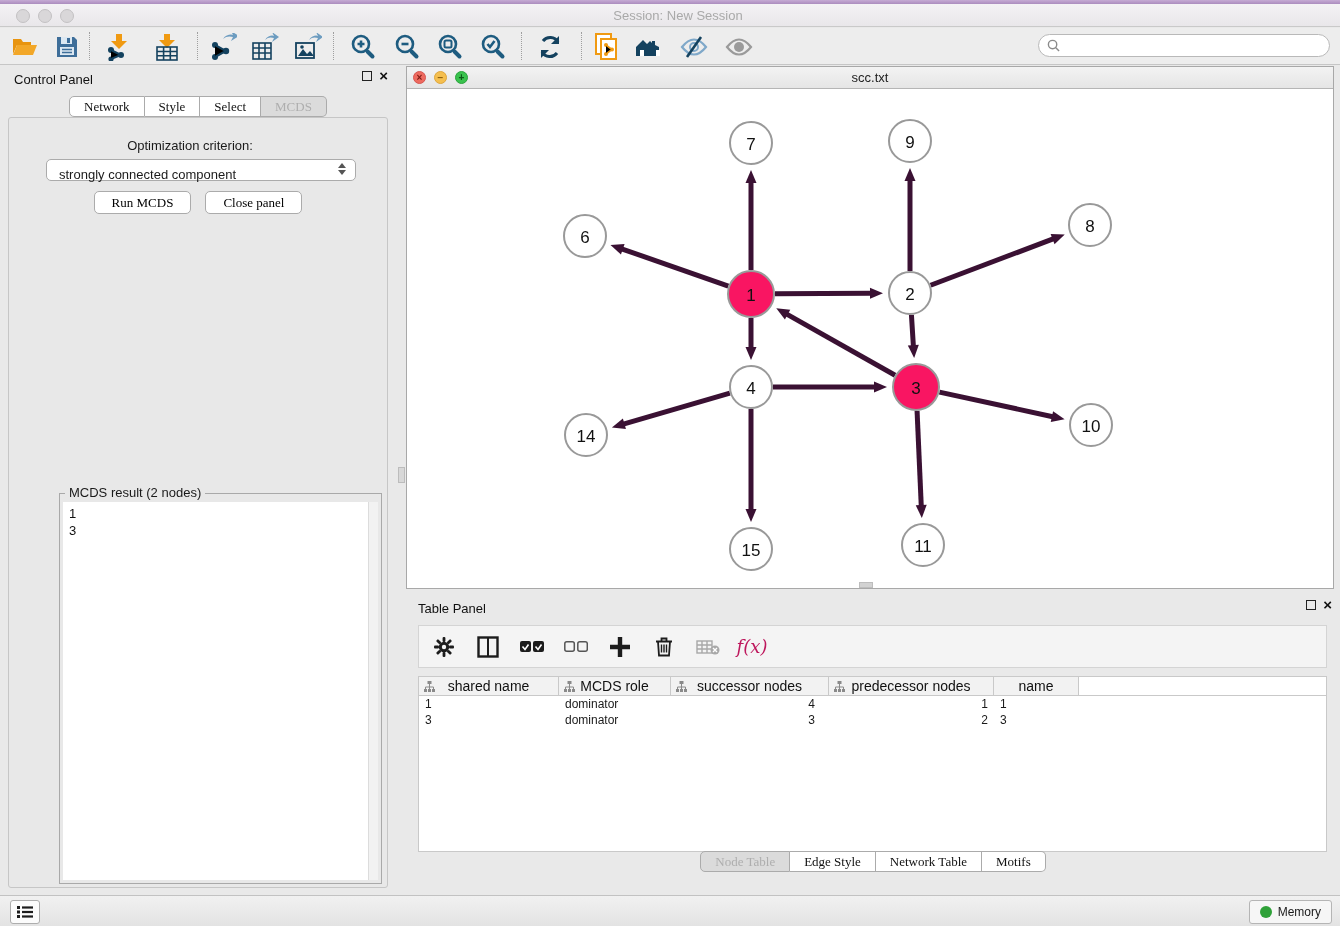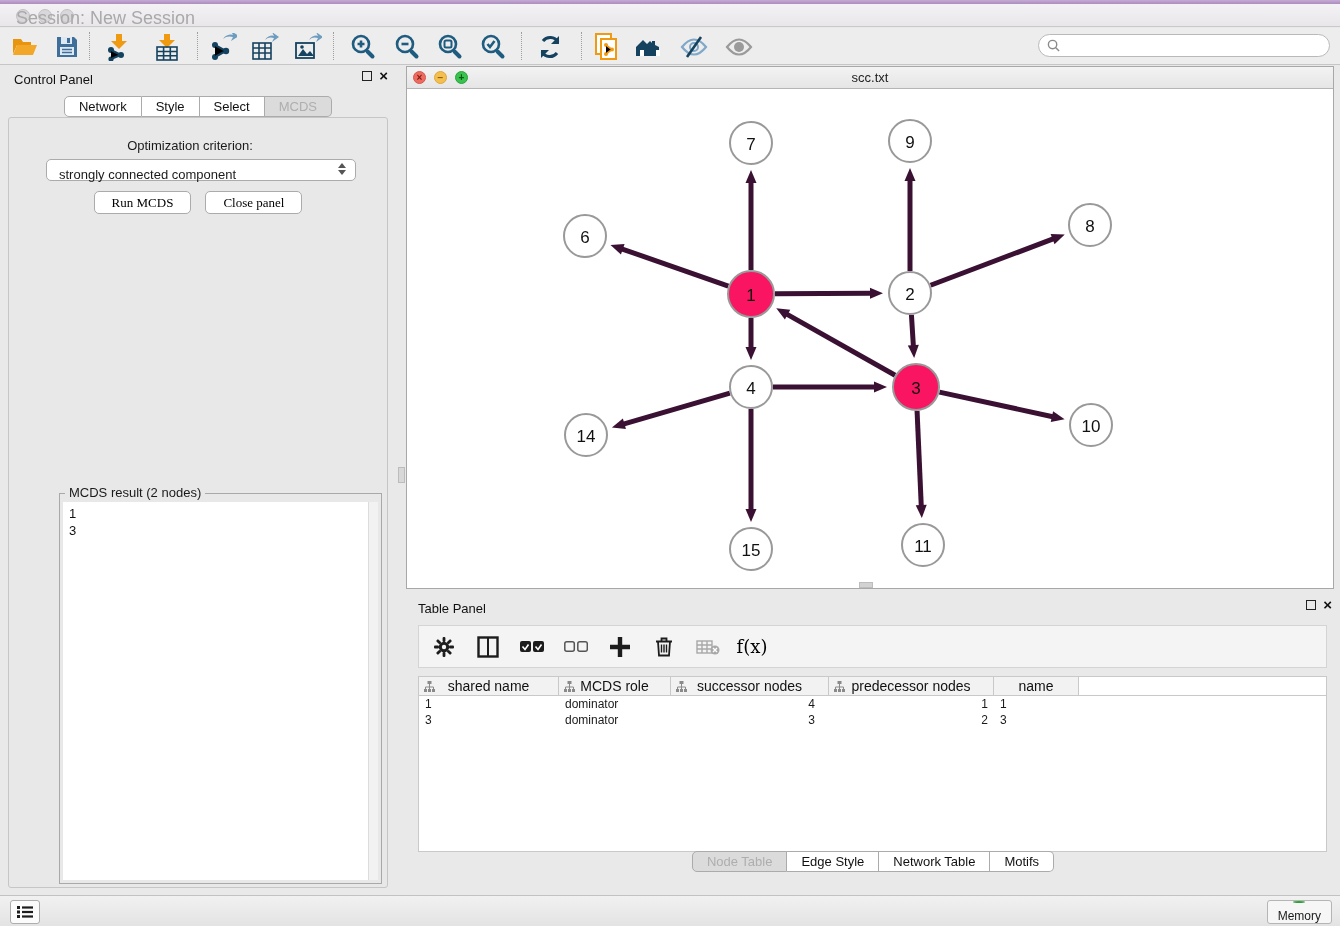--- a/index.html
+++ b/index.html
@@ -3,38 +3,38 @@
 <meta charset="utf-8">
 <style>
   * { box-sizing: border-box; margin: 0; padding: 0; }
   html,body { width:1340px; height:926px; overflow:hidden; }
   body { font-family:"Liberation Sans", sans-serif; font-size:13px; color:#1a1a1a; }
   .app { position:relative; width:1340px; height:926px; background:#E9E9E9; overflow:hidden; }
 
   
   .accent-strip { position:absolute; top:0; left:0; right:0; height:4px; background:linear-gradient(#c6abd4,#ab8cbe); }
   .titlebar { position:absolute; top:4px; left:0; right:0; height:23px; background:linear-gradient(#f4f2f5,#e9e7ea); border-bottom:1px solid #c9c9c9; }
-  .titlebar .title { position:absolute; left:16px; right:0; top:4px; color:#a9a9a9; font-size:18px; }
+  .titlebar .title { position:absolute; left:16px; right:0; top:4px; text-align:center; color:#a9a9a9; font-size:13px; }
   .tl { position:absolute; top:5px; width:14px; height:14px; border-radius:50%; background:#d9d7d9; border:1px solid #c3c1c3; }
   .tl.r1 { left:16px; } .tl.r2 { left:38px; } .tl.r3 { left:60px; }
 
   
   .toolbar { position:absolute; top:28px; left:0; right:0; height:37px; background:#EDEDED; border-bottom:1px solid #c6c6c6; }
   .tbtn { position:absolute; top:3px; width:38px; height:31px; display:flex; align-items:center; justify-content:center; border-radius:4px; }
   .tsep { position:absolute; top:4px; height:28px; width:0; border-left:1px dotted #9f9f9f; }
   .searchbox { position:absolute; right:10px; top:6px; width:292px; height:23px; background:#fff; border:1px solid #b9b9b9; border-radius:12px; display:flex; align-items:center; padding:0 8px; }
   .searchbox input { border:none; outline:none; flex:1; font-size:12px; background:transparent; margin-left:5px; font-family:"Liberation Sans",sans-serif; }
 
   
   .control-panel { position:absolute; left:0; top:66px; width:396px; height:824px; }
   .panel-title { position:absolute; left:14px; top:6px; font-size:13px; color:#111; }
   .win-icons { position:absolute; right:8px; top:5px; display:flex; gap:7px; align-items:center; }
   .float-ico { width:10px; height:10px; border:1.6px solid #222; }
   .close-ico { font-size:15px; font-weight:bold; color:#111; line-height:10px; }
-  .seg-group { display:flex; justify-content:center; }
+  .seg-group { display:flex; justify-content:center;font-family:Liberation Serif, serif; }
   .cp-tabs { position:absolute; left:0; right:0; top:30px; }
   .seg { border:1px solid #ababab; border-left:none; background:#fff; padding:3px 14px; font-size:13px; color:#111; height:21px; line-height:14px; }
   .seg:first-child { border-left:1px solid #ababab; border-radius:5px 0 0 5px; }
   .seg:last-child { border-radius:0 5px 5px 0; }
   .seg.sel { background:#dbdbdb; color:#aeaeae; }
   .cp-content { position:absolute; left:8px; right:8px; top:51px; bottom:2px; border:1px solid #c6c6c6; border-radius:3px; background:#E8E8E8; }
   .opt-label { position:absolute; top:20px; left:0; right:16px; text-align:center; font-size:13px; }
   .dropdown { position:absolute; top:41px; left:37px; width:310px; height:22px; background:#fff; border:1px solid #ababab; border-radius:5px; display:flex; align-items:center; padding:8px 26px 0 12px; font-size:13px; }
   .dd-arrows { position:absolute; right:9px; top:3px; display:flex; flex-direction:column; gap:2px; }
   .dd-arrows i { width:0; height:0; border-left:4px solid transparent; border-right:4px solid transparent; display:block; }
@@ -59,34 +59,34 @@
   .mtl.red { left:6px; background:#ee6a5f; border:1px solid #d55650; color:#7c1a12; }
   .mtl.yellow { left:27px; background:#f5bf4f; border:1px solid #deA63c; color:#8a5d0b; }
   .mtl.green { left:48px; background:#39c24d; border:1px solid #2aa33c; color:#0c5a17; }
   .net-canvas { position:absolute; left:0; right:0; top:22px; bottom:0; background:#fff; overflow:hidden; }
   .net-grip { position:absolute; bottom:0; left:452px; width:14px; height:6px; background:#d2d2d2; border:1px solid #bdbdbd; }
 
   
   .table-panel { position:absolute; left:406px; top:595px; width:934px; height:295px; }
   .tp-toolbar { position:absolute; left:12px; right:13px; top:30px; height:43px; background:#f4f4f4; border:1px solid #d4d4d4; display:flex; align-items:center; gap:14px; padding:0 10px; }
   .tp-ico { display:flex; align-items:center; justify-content:center; width:30px; height:30px; }
-  .fx { font-family:"DejaVu Serif", serif; font-size:18px; color:#000000; }
+  .fx { font-family:"DejaVu Serif", serif; font-style:italic; font-size:18px; color:#be185d; }
   .tp-table { position:absolute; left:12px; right:13px; top:81px; height:176px; background:#fff; border:1px solid #c9c9c9; overflow:hidden; }
   .thead { display:flex; height:19px; background:#f2f2f2; border-bottom:1px solid #c9c9c9; }
   .th { position:relative; display:flex; align-items:center; justify-content:center; font-size:14px; color:#111; border-right:1px solid #c9c9c9; }
   .th .hier { position:absolute; left:5px; top:4px; }
   .th.filler { flex:1; border-right:none; background:#fff; }
   .trow { display:flex; height:16px; }
   .td { font-size:12px; line-height:16px; padding:0 6px; overflow:hidden; white-space:nowrap; }
   .tp-tabs { position:absolute; left:0; right:0; top:256px; }
 
   
   .statusbar { position:absolute; left:0; bottom:0; right:0; height:31px; background:linear-gradient(#f1f1f1,#e3e3e3); border-top:1px solid #c2c2c2; }
   .sb-left { position:absolute; left:10px; top:4px; width:30px; height:24px; background:#fbfbfb; border:1px solid #adadad; border-radius:3px; display:flex; align-items:center; justify-content:center; }
-  .sb-right { position:absolute; right:8px; top:4px; height:24px; background:#f6f6f6; border:1px solid #b5b5b5; border-radius:3px; display:flex; align-items:center; gap:6px; padding:0 10px; font-size:12px;flex-direction:column; }
+  .sb-right { position:absolute; right:8px; top:4px; height:24px; background:#f6f6f6; border:1px solid #b5b5b5; border-radius:3px; display:flex; align-items:center; gap:6px; padding:0 10px; font-size:12px; }
   .green-dot { width:12px; height:12px; border-radius:50%; background:#2fa139; }
 </style>
 </head>
 <body>
 
 <div class="app">
 
   <div class="accent-strip"></div>
   <div class="titlebar">
     <span class="tl r1"></span>

